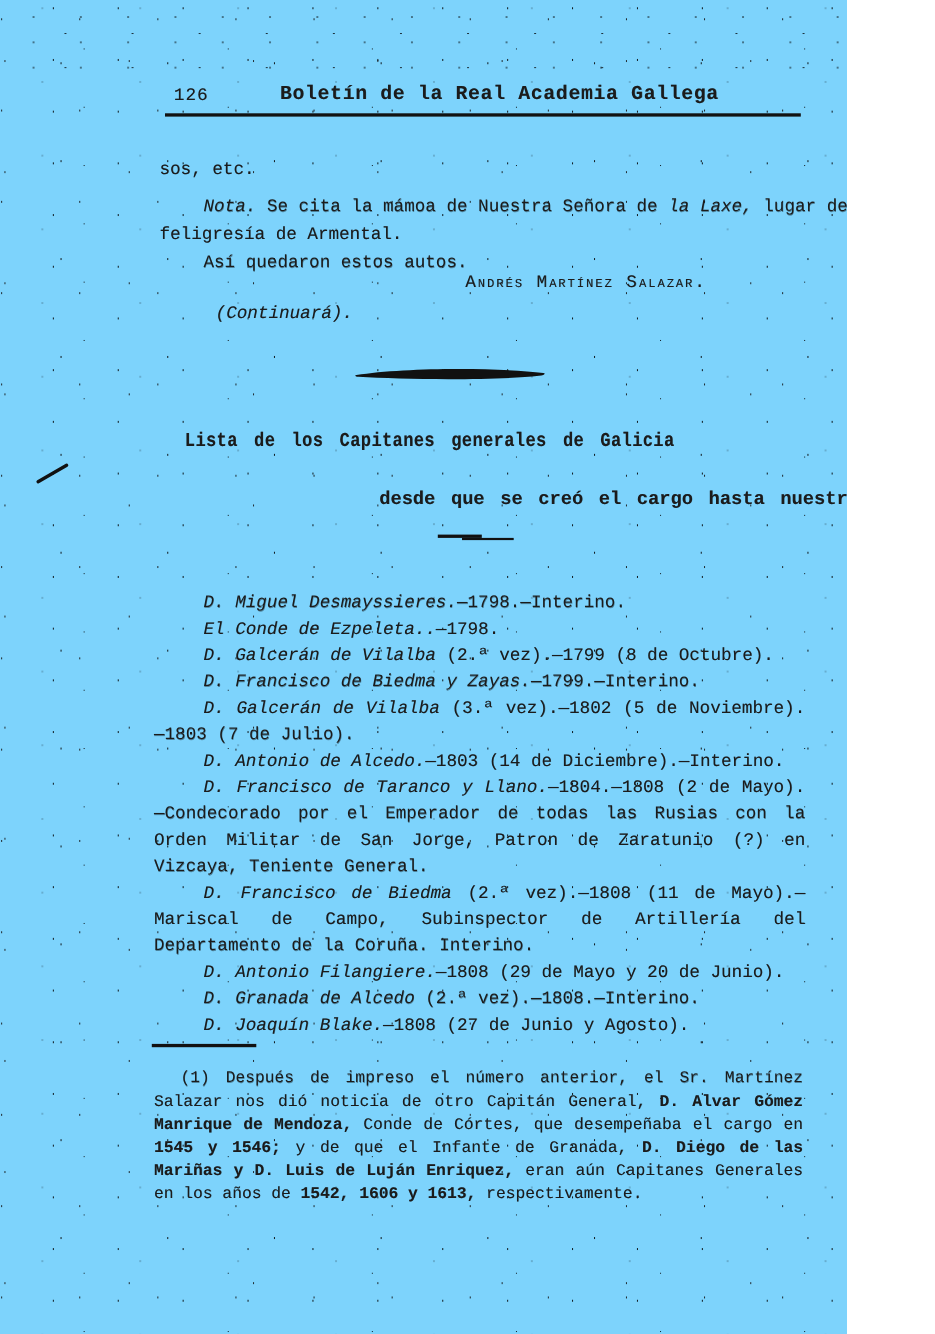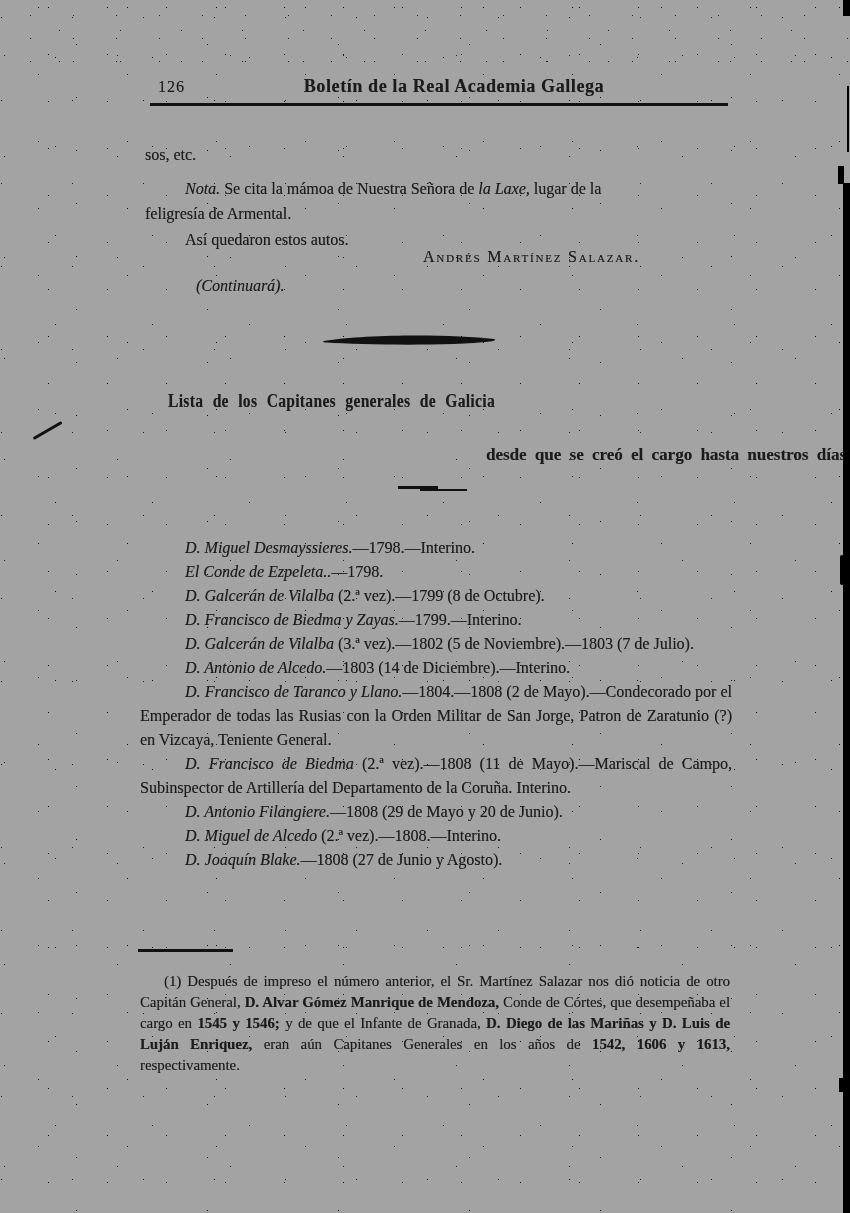--- a/index.html
+++ b/index.html
@@ -1,23 +1,23 @@
 <!DOCTYPE html>
 <html><head>
 <meta charset="utf-8">
 <style>
   html,body { margin:0; padding:0; }
   body { background:#ffffff; }
 
   .page {
     position:relative;
-    width:850px; height:1213px;
-    background:#a3a3a3;
+    width:770px; height:1213px;
+    background:#7dd3fc;
     overflow:hidden;
-    font-family:Liberation Serif, serif;
+    font-family:Liberation Mono, monospace;
     color:#1b1b1b;
   }
   
   .page::before {
     content:"";
     position:absolute; inset:0;
     background-image:
       radial-gradient(circle, #000 0.55px, transparent 0.9px),
       radial-gradient(circle, #111 0.5px, transparent 0.85px),
       radial-gradient(circle, #000 0.45px, transparent 0.8px),
@@ -147,21 +147,21 @@
 
   <p class="entry"><span class="i">D. Miguel Desmayssieres.</span><span>—1798.—Interino.</span></p>
       <p class="entry"><span class="i">El Conde de Ezpeleta..</span><span>—1798.</span></p>
       <p class="entry"><span class="i">D. Galcerán de Vilalba</span><span> (2.ª vez).—1799 (8 de Octubre).</span></p>
       <p class="entry"><span class="i">D. Francisco de Biedma y Zayas.</span><span>—1799.—Interino.</span></p>
       <p class="entry"><span class="i">D. Galcerán de Vilalba</span><span> (3.ª vez).—1802 (5 de Noviembre).—1803 (7 de Julio).</span></p>
       <p class="entry"><span class="i">D. Antonio de Alcedo.</span><span>—1803 (14 de Diciembre).—Interino.</span></p>
       <p class="entry"><span class="i">D. Francisco de Taranco y Llano.</span><span>—1804.—1808 (2 de Mayo).—Condecorado por el Emperador de todas las Rusias con la Orden Militar de San Jorge, Patron de Zaratunio (?) en Vizcaya, Teniente General.</span></p>
       <p class="entry"><span class="i">D. Francisco de Biedma</span><span> (2.ª vez).—1808 (11 de Mayo).—Mariscal de Campo, Subinspector de Artillería del Departamento de la Coruña. Interino.</span></p>
       <p class="entry"><span class="i">D. Antonio Filangiere.</span><span>—1808 (29 de Mayo y 20 de Junio).</span></p>
-      <p class="entry"><span class="i">D. Miguel de Alcedo</span><span> (2.ª vez).—1808.—Interino.</span></p>
+      <p class="entry"><span class="i">D. Granada de Alcedo</span><span> (2.ª vez).—1808.—Interino.</span></p>
       <p class="entry"><span class="i">D. Joaquín Blake.</span><span>—1808 (27 de Junio y Agosto).</span></p>
     </div>
 
   <div class="abs footnote-rule"></div>
   <p class="abs footnote ink"><span>(1)  Después de impreso el número anterior, el Sr. Martínez Salazar nos dió noticia de otro Capitán General, </span><span class="bold">D. Alvar Gómez Manrique de Mendoza,</span><span> Conde de Córtes, que desempeñaba el cargo en </span><span class="bold">1545 y 1546;</span><span> y de que el Infante de Granada, </span><span class="bold">D. Diego de las Mariñas y D. Luis de Luján Enriquez,</span><span> eran aún Capitanes Generales en los años de </span><span class="bold">1542, 1606 y 1613,</span><span> respectivamente.</span></p>
 
   <div class="abs artifact corner-tr"></div>
   <div class="abs artifact edge-thin"></div>
   <div class="abs artifact edge-bar"></div>
   <div class="abs artifact edge-nub1"></div>

